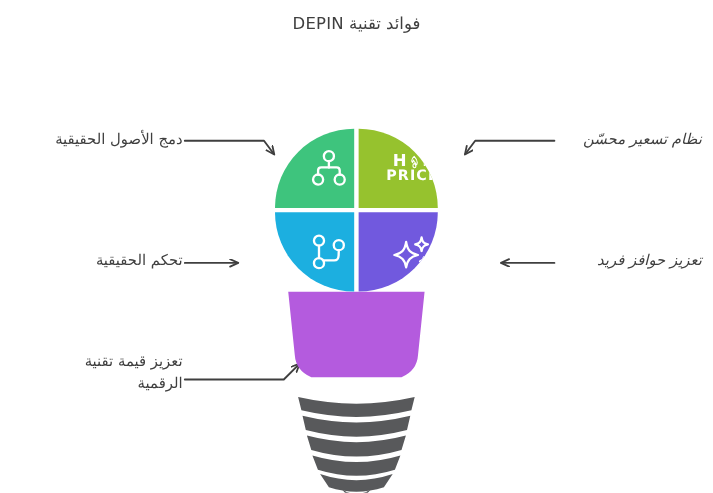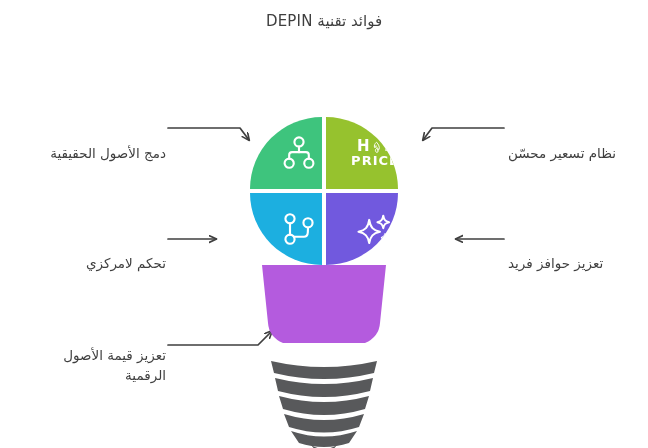--- a/index.html
+++ b/index.html
@@ -123,24 +123,23 @@
 
   
   .label {
     position: absolute;
     direction: rtl;
     unicode-bidi: isolate;
     font-size: 13.5px;
     color: #3f3f3f;
     line-height: 1.45;
     white-space: pre-line;
-    margin-top: 26px;
   }
   .label-left  { text-align: right; }
-  .label-right { text-align: left; }
+  .label-right { text-align: right; font-style: italic; }
 
   .lbl-rwa     { left: 14px;  top: 118px; width: 152px; }
   .lbl-decentr { left: 14px;  top: 228px; width: 152px; }
   .lbl-digital { left: 14px;  top: 320px; width: 152px; }
   .lbl-pricing { left: 508px; top: 118px; width: 130px; }
   .lbl-incent  { left: 508px; top: 228px; width: 130px; }
 
   
   .connectors {
     position: absolute;
@@ -268,22 +267,22 @@
             </g>
           </svg>
         </div>
       </div>
 
     </div>
   </div>
 
   <div class="label label-left lbl-rwa">دمج الأصول الحقيقية</div>
 
-  <div class="label label-left lbl-decentr">تحكم لامركزي</div>
-
-  <div class="label label-left lbl-digital">تعزيز قيمة الأصول
+  <div class="label label-left lbl-decentr">تحكم الحقيقية</div>
+
+  <div class="label label-left lbl-digital">تعزيز قيمة تقنية
 الرقمية</div>
 
   <div class="label label-right lbl-pricing">نظام تسعير محسّن</div>
 
   <div class="label label-right lbl-incent">تعزيز حوافز فريد</div>
 
 </div>
 
 </body></html>

